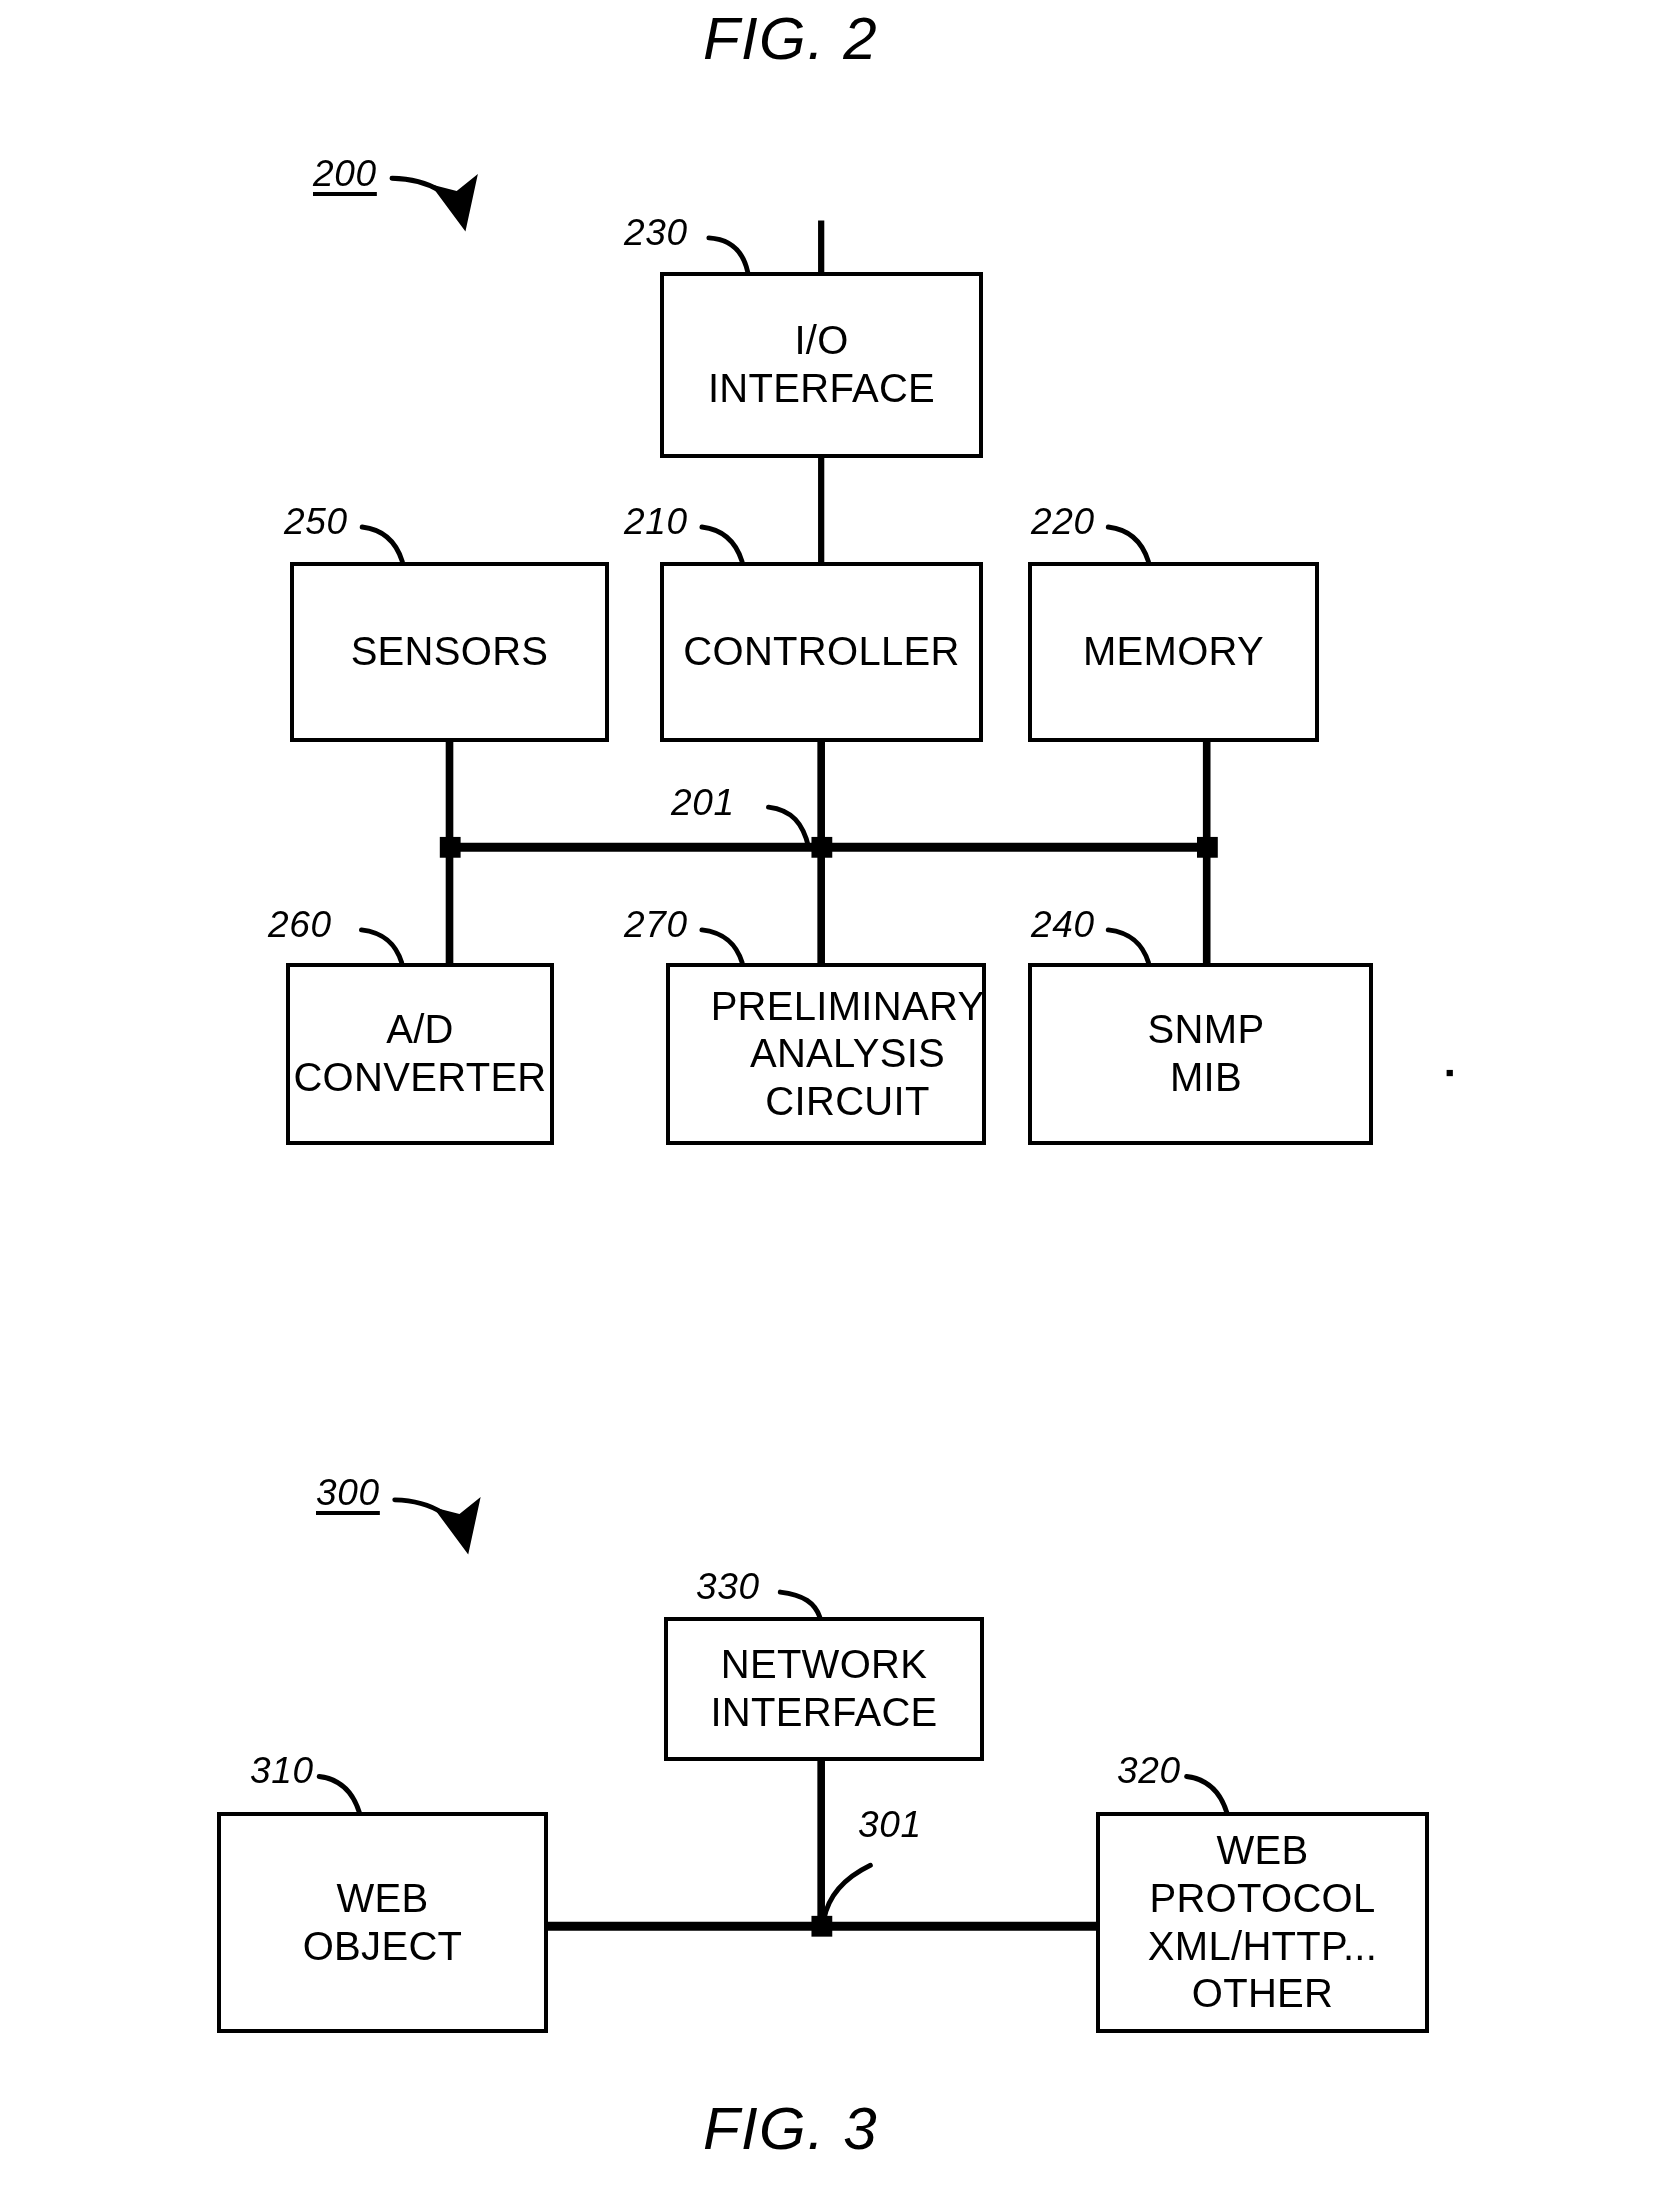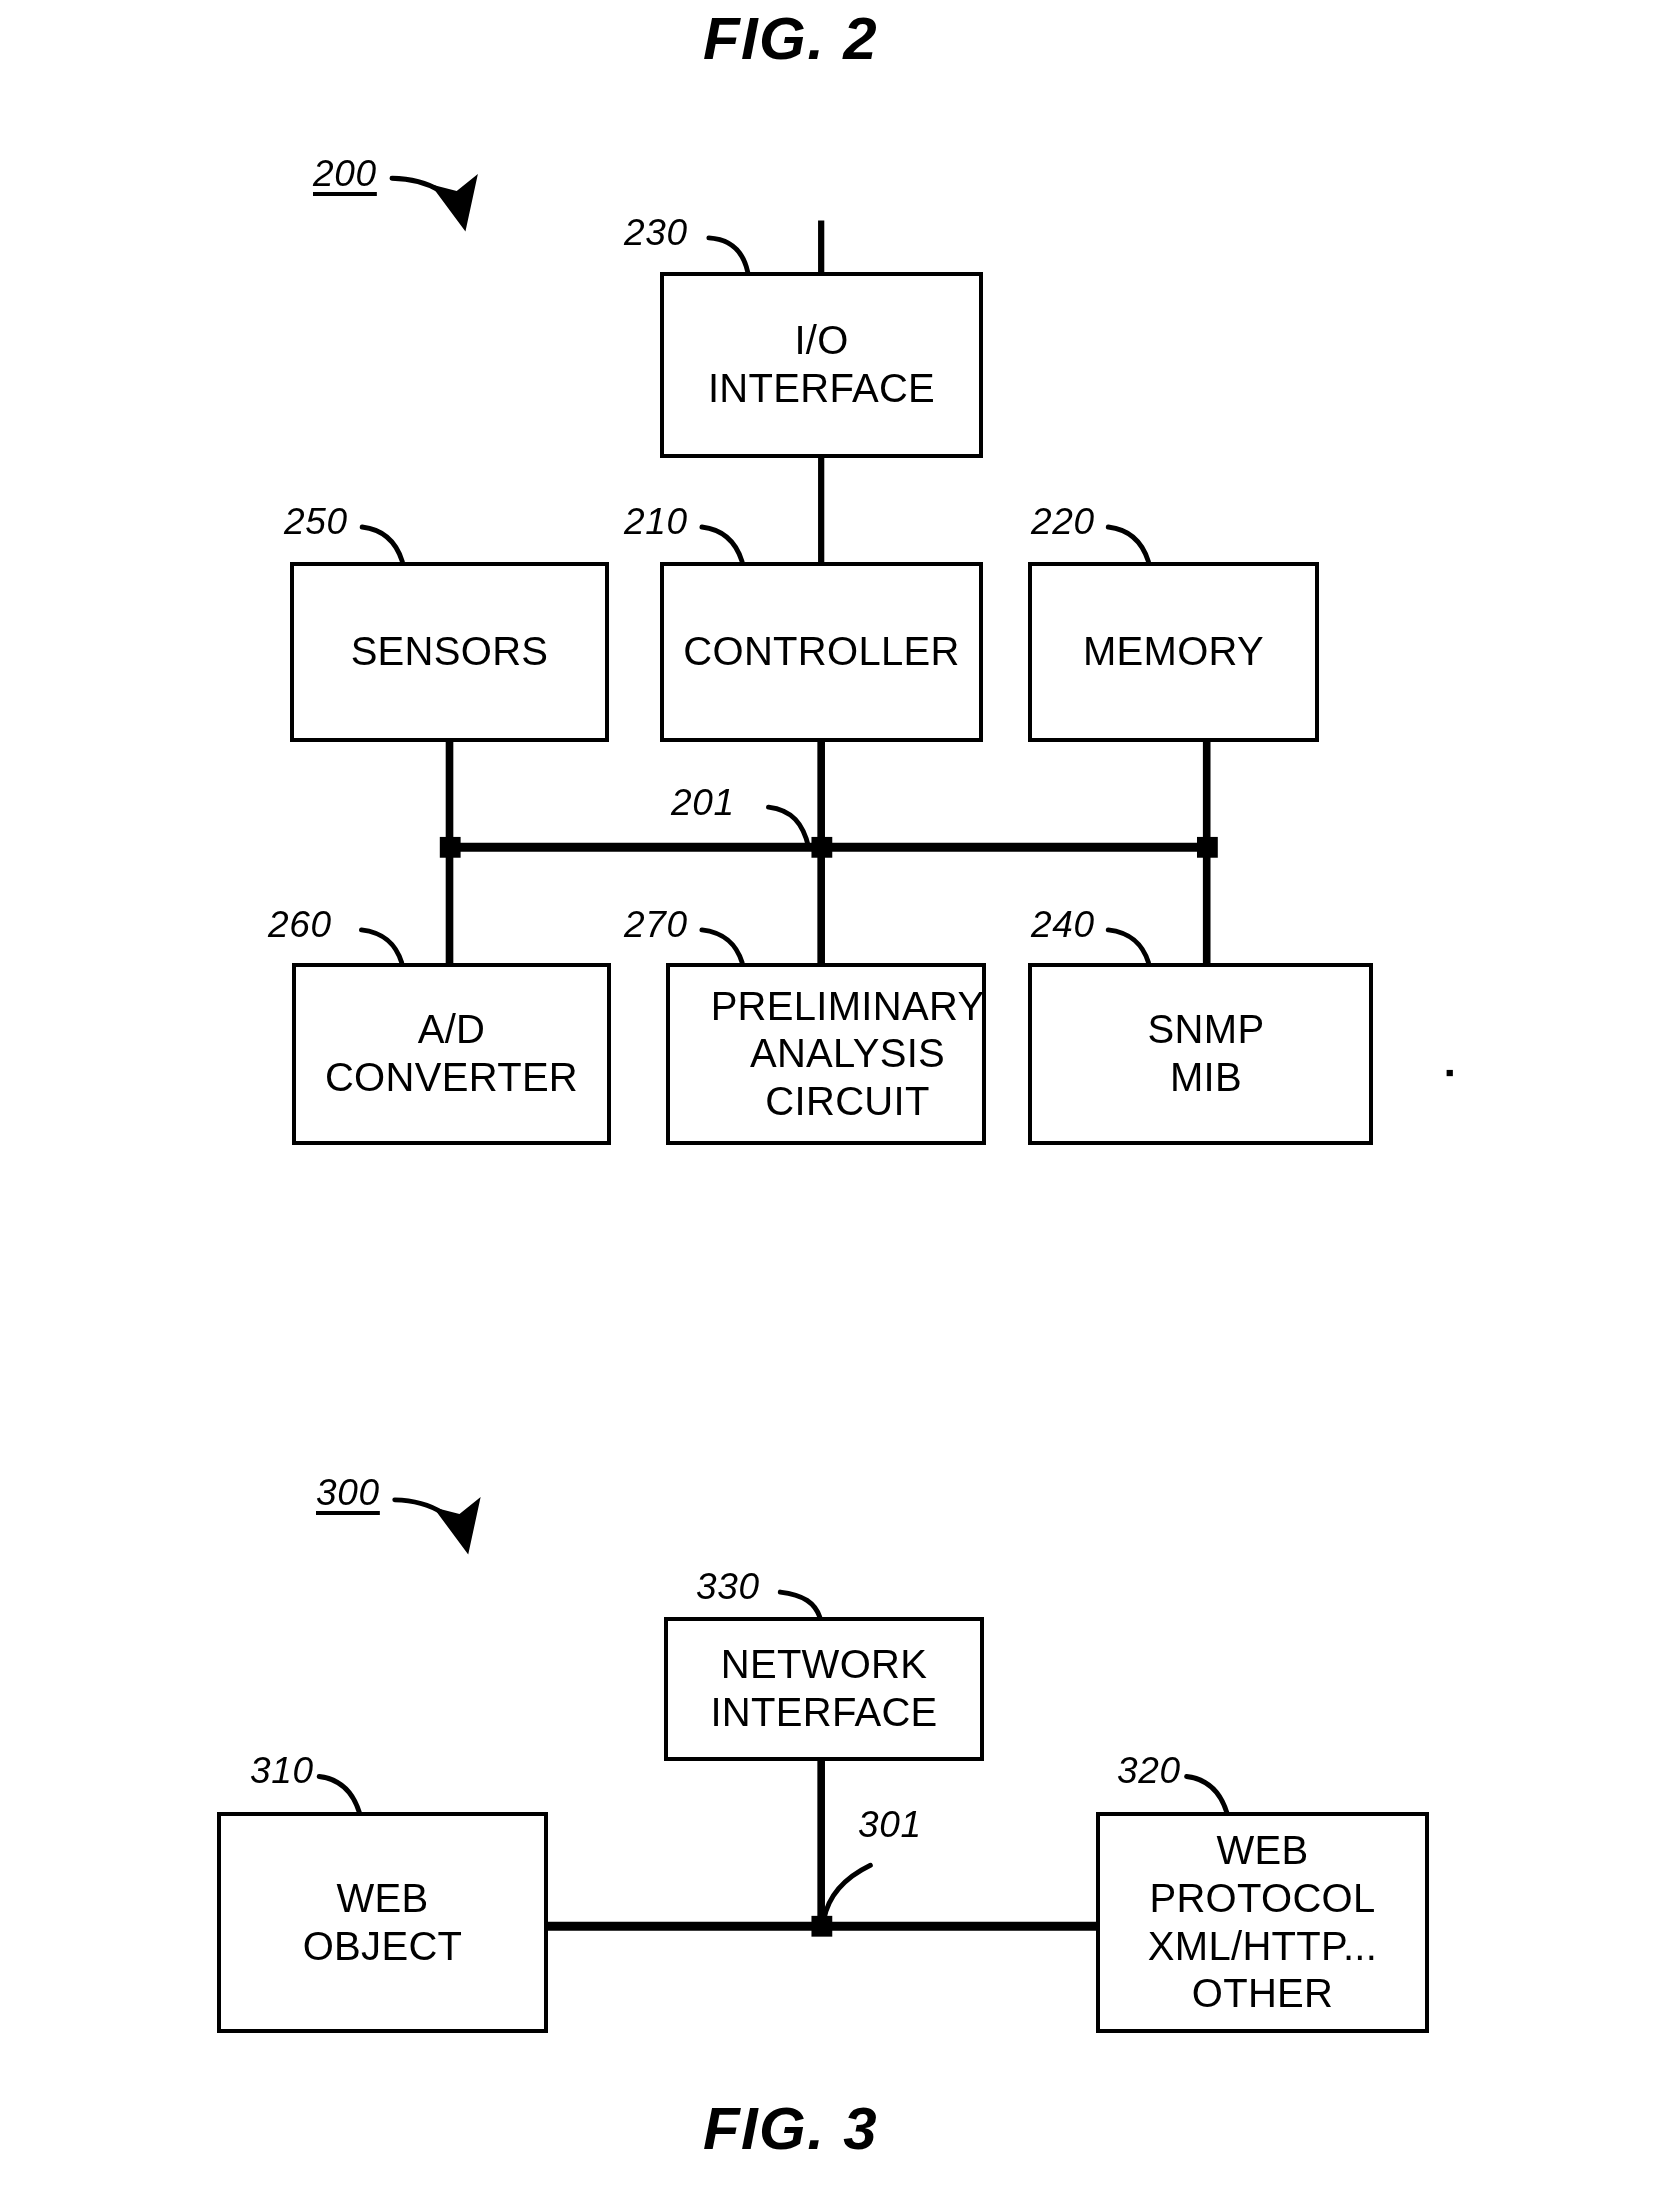--- a/index.html
+++ b/index.html
@@ -23,21 +23,21 @@
   }
   svg.layer {
     position: absolute;
     left: 0; top: 0;
     width: 1668px;
     height: 2205px;
   }
   .fig-title {
     position: absolute;
     font-style: italic;
-    font-weight: bold;
+    font-weight: normal;
     font-size: 60px;
     letter-spacing: 1.4px;
     white-space: nowrap;
     color: #000;
   }
   .ref-num {
     position: absolute;
     font-style: italic;
     font-size: 37px;
     font-weight: normal;
@@ -173,21 +173,21 @@
   </div>
 
   <div class="ref-num" style="left:1031px; top:501px;">220</div>
   <div class="box" style="left:1028px; top:562px; width:291px; height:180px;">
     <span class="box-label">MEMORY</span>
   </div>
 
   <div class="ref-num" style="left:671px; top:782px;">201</div>
 
   <div class="ref-num" style="left:268px; top:904px;">260</div>
-  <div class="box" style="left:292px; top:963px; width:319px; height:182px;">
+  <div class="box" style="left:286px; top:963px; width:268px; height:182px;">
     <span class="box-label">A/D
 CONVERTER</span>
   </div>
 
   <div class="ref-num" style="left:624px; top:904px;">270</div>
   <div class="box" style="left:666px; top:963px; width:320px; height:182px;padding-left:43px;">
     <span class="box-label">PRELIMINARY
 ANALYSIS
 CIRCUIT</span>
   </div>

